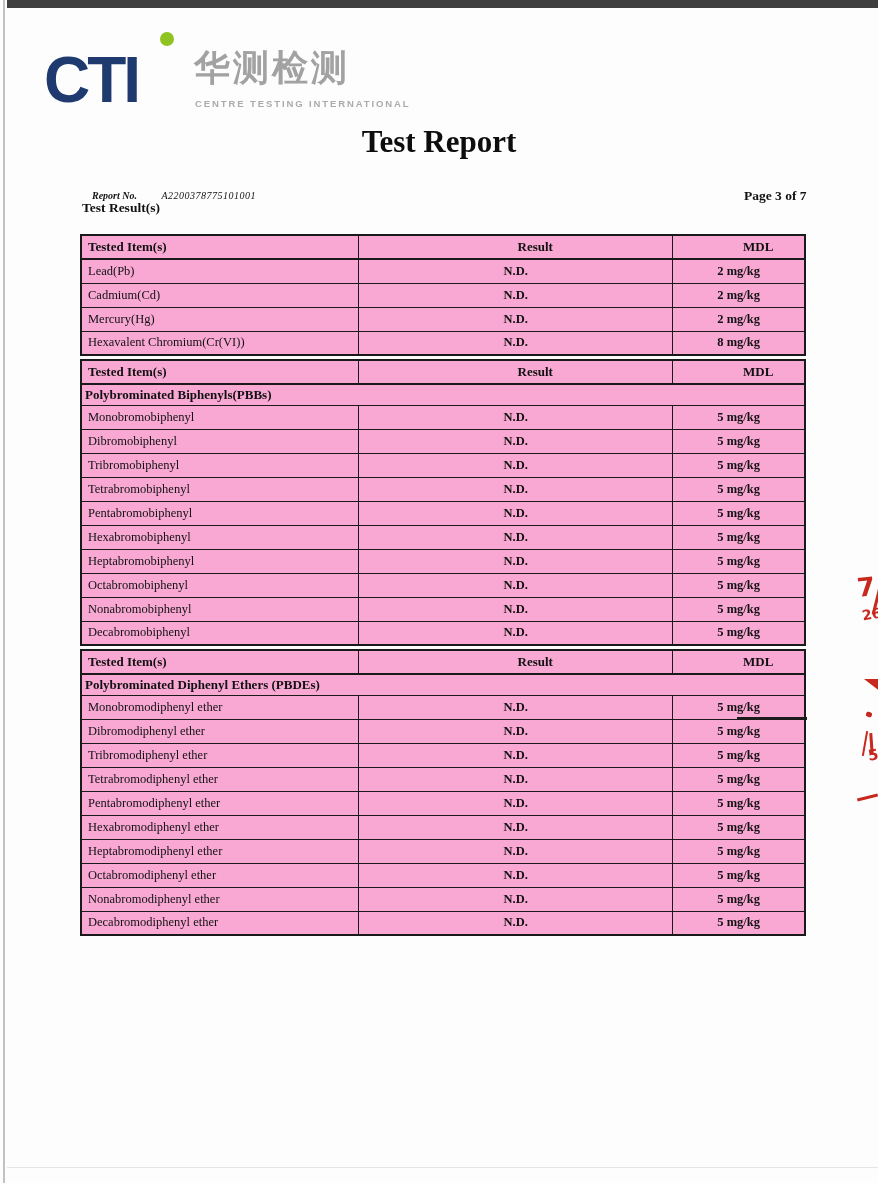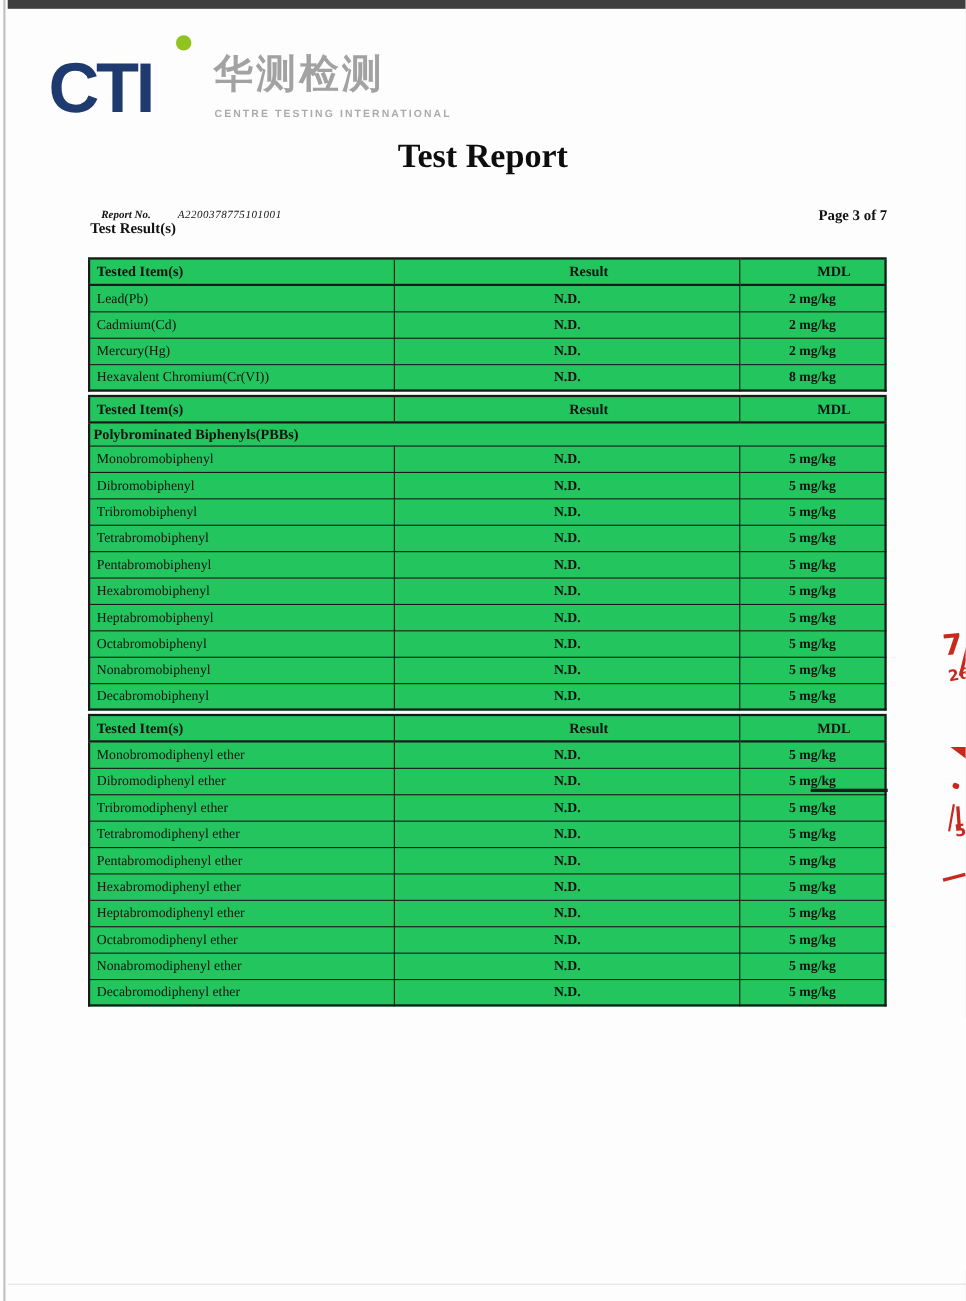--- a/index.html
+++ b/index.html
@@ -37,21 +37,21 @@
 
   .meta-report { position:absolute; top:190px; left:92px; font-size:10px;font-style:italic; }
   .meta-report .lbl { font-weight:bold; }
   .meta-report .val { margin-left:22px; letter-spacing:0.5px; }
   .meta-page { position:absolute; top:188px; left:744px; font-size:13.5px; font-weight:bold; }
   .section-label { position:absolute; top:200px; left:82px; font-size:13.5px; font-weight:bold; }
 
   
   .tables { position:absolute; top:234px; left:80px; width:726px; }
   table.rpt { border-collapse:collapse; width:726px; table-layout:fixed; margin-bottom:3px;
-    background:#22c55e; }
+    background:#f9a8d4; }
   table.rpt, table.rpt th, table.rpt td { border:1px solid #1a1a1a; }
   table.rpt { border-width:2px; }
   table.rpt th { border-top-width:2px; border-bottom-width:2px; }
   .rpt th { height:24px; font-size:13px; font-weight:bold;padding-left:39px; }
   .rpt td { height:24px; font-size:12.5px; }
   .rpt .grp td { height:21px; font-weight:bold; text-align:left; padding-left:3px; font-size:13px; }
   .rpt .c0 { width:273px; text-align:left; padding-left:6px; }
   .rpt .c1 { width:309px; text-align:center; }
   .rpt .c2 { width:130px; text-align:center; }
   .rpt td.c1, .rpt td.c2 { font-weight:bold; font-size:12.5px; }
@@ -181,20 +181,23 @@
           </tr>
         </tbody>
       </table>
       <table class="rpt">
         <tbody>
           <tr>
             <th class="c0">Tested Item(s)</th>
             <th class="c1">Result</th>
             <th class="c2">MDL</th>
           </tr>
+          <tr class="grp">
+            <td colspan="3">Polybrominated Diphenyl Ethers (PBDEs)</td>
+          </tr>
           <tr>
             <td class="c0">Monobromodiphenyl ether</td>
             <td class="c1">N.D.</td>
             <td class="c2">5 mg/kg</td>
           </tr>
           <tr>
             <td class="c0">Dibromodiphenyl ether</td>
             <td class="c1">N.D.</td>
             <td class="c2">5 mg/kg</td>
           </tr>

